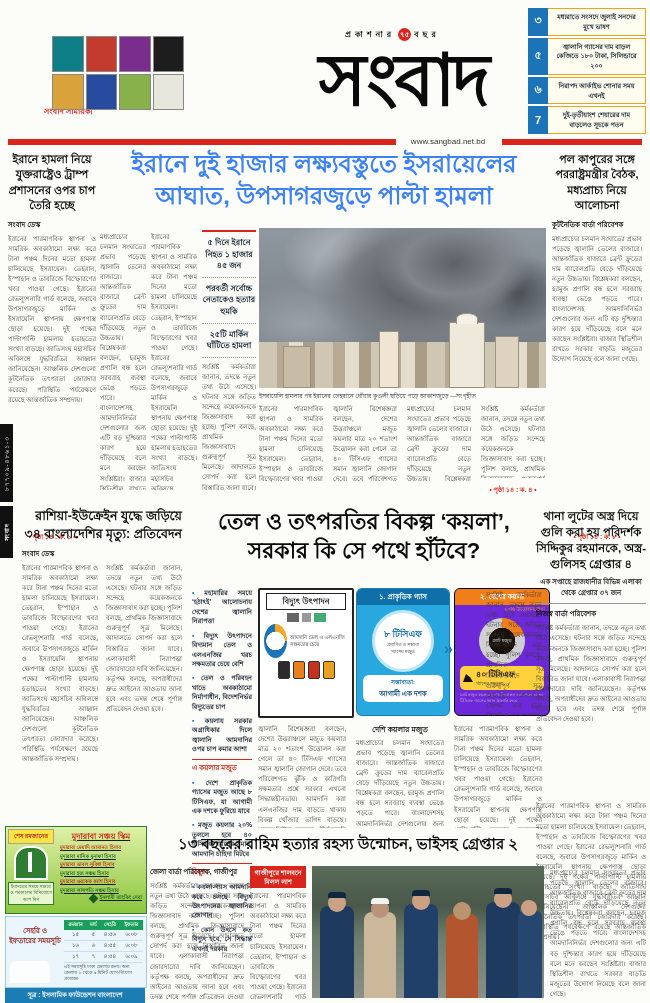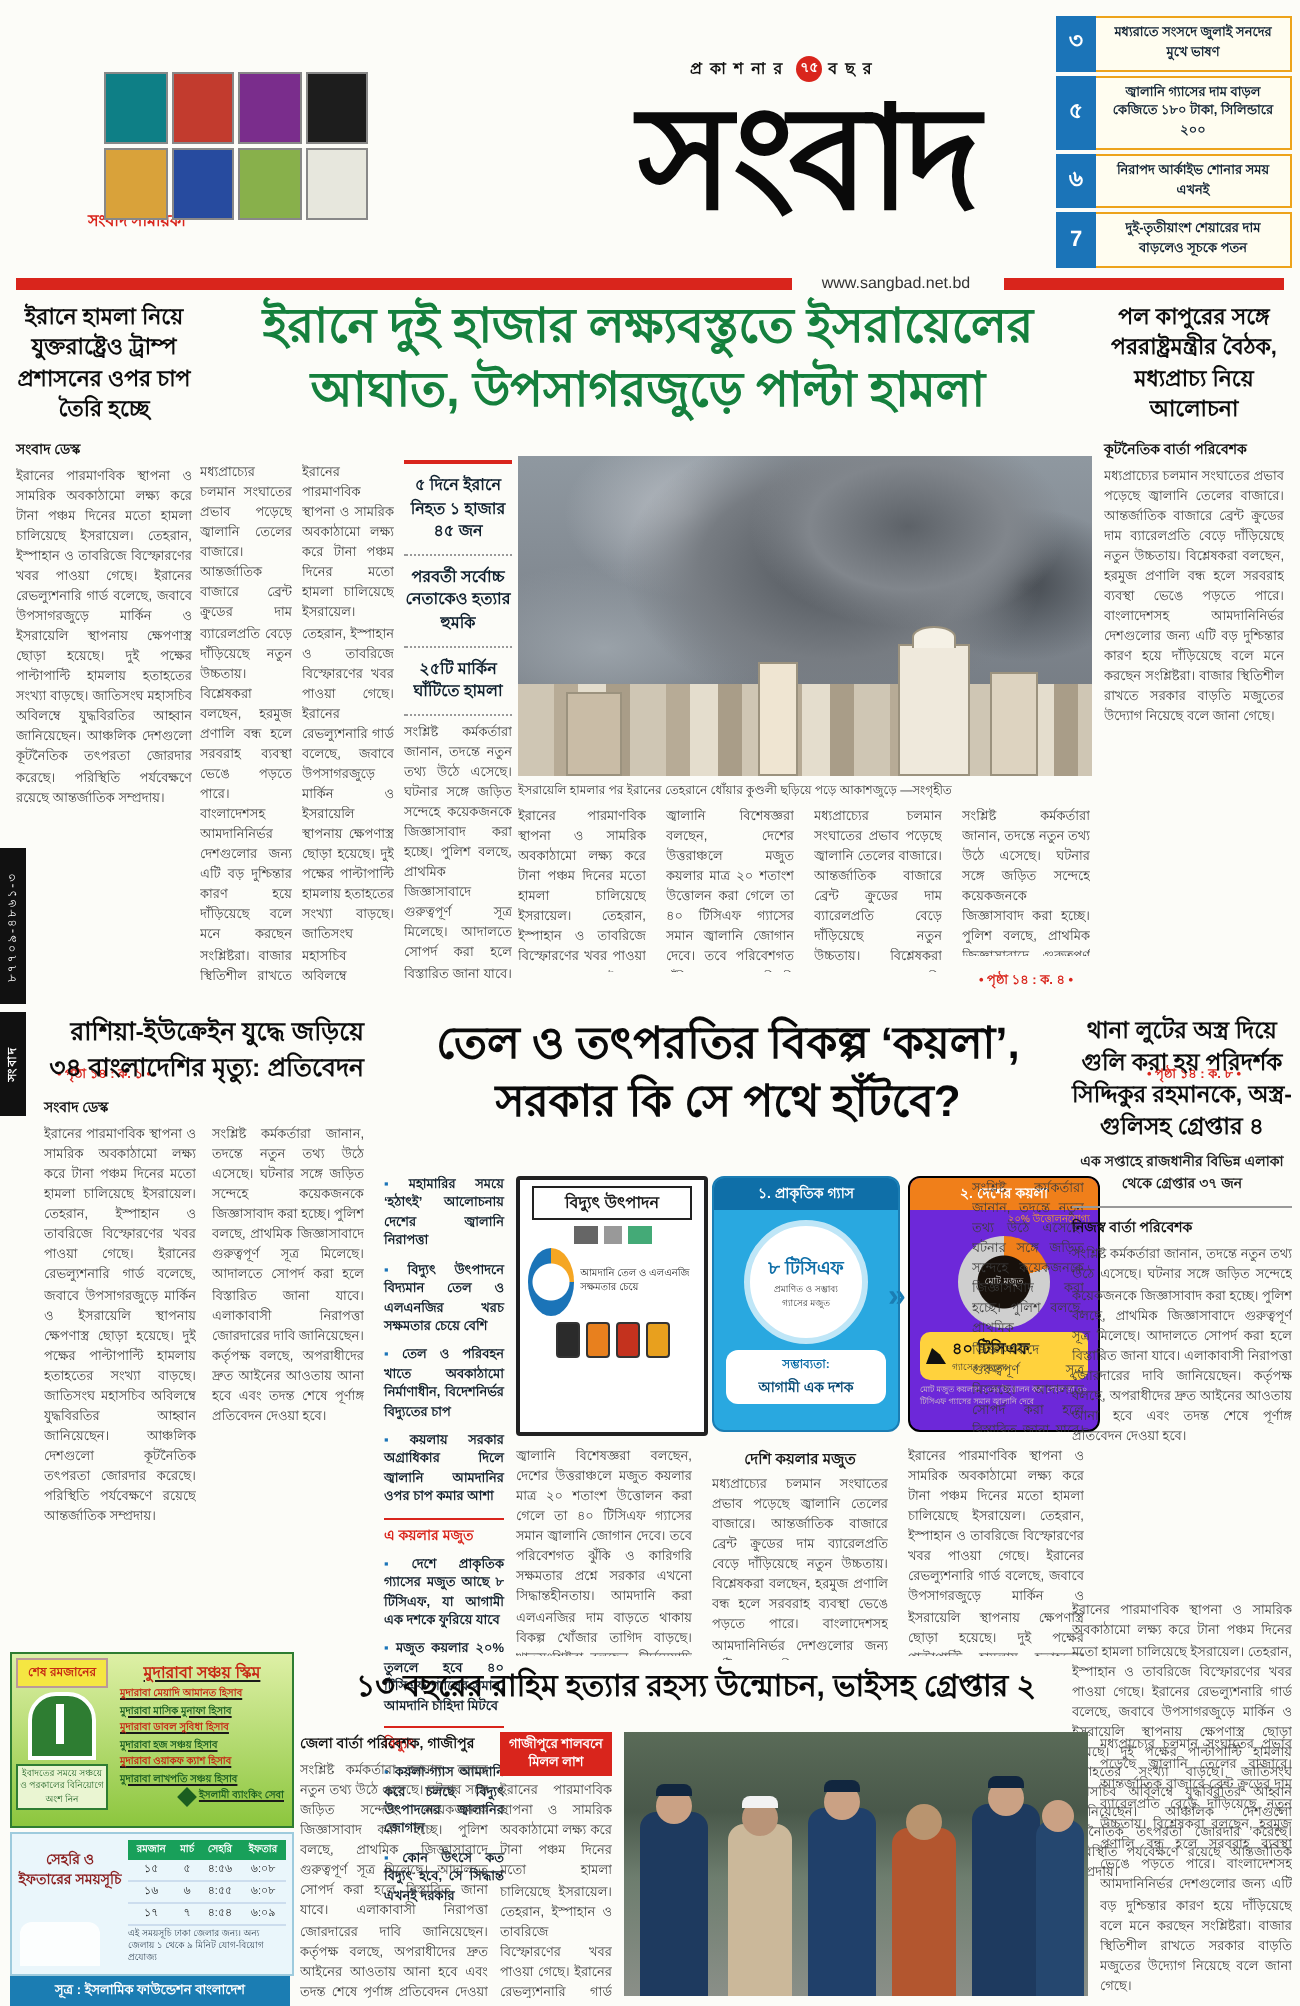--- a/index.html
+++ b/index.html
@@ -23,21 +23,21 @@
   .idx-num{width:20px;background:#1b74b8;color:#fff;font-weight:700;font-size:11px;display:flex;align-items:center;justify-content:center;}
   .idx-txt{flex:1;background:#fffdf0;border:1px solid #eda31b;border-left:none;font-size:6.5px;font-weight:700;
            color:#123;padding:3px 4px;line-height:1.5;text-align:center;}
   .redbar{background:#d9251c;height:6px;}
   .site{font-size:8px;color:#333;text-align:center;}
   
   .fill{font-size:6.5px;line-height:1.55;text-align:justify;color:#3c3c3c;overflow:hidden;}
   .byline{font-weight:700;font-size:7px;color:#111;}
   .pageref{color:#d9251c;font-weight:700;font-size:6.5px;text-align:center;margin-top:3px;}
   .hl-s{font-weight:800;font-size:11px;line-height:1.4;text-align:center;color:#0d0d0d;}
-  .hl-main{font-weight:800;font-size:24px;line-height:1.32;text-align:center;color:#15803d;}
+  .hl-main{font-weight:800;font-size:24px;line-height:1.32;text-align:center;color:#3b82f6;}
   .hl-mid{font-weight:800;font-size:22px;line-height:1.3;text-align:center;color:#0a0a0a;}
   .hl-m2{font-weight:800;font-size:12.5px;line-height:1.4;text-align:right;color:#0d0d0d;}
   .hl-bot{font-weight:800;font-size:15px;line-height:1.3;text-align:center;color:#0a0a0a;}
   .subhead{font-weight:700;font-size:8px;line-height:1.45;text-align:center;color:#10202e;
            padding:5px 0;border-bottom:1px dotted #999;}
   .caption{font-size:6px;color:#333;line-height:1.4;}
   .bullet{font-size:6.5px;font-weight:700;color:#13202c;line-height:1.45;margin-bottom:5px;text-align:justify;}
   .bullet .blt{color:#1b74b8;margin-right:2px;}
   .redhead{color:#d9251c;font-weight:700;font-size:7px;border-top:1px solid #d9251c;padding-top:2px;margin:4px 0;}
   .rule{border-top:1px solid #999;margin:4px 0;}

